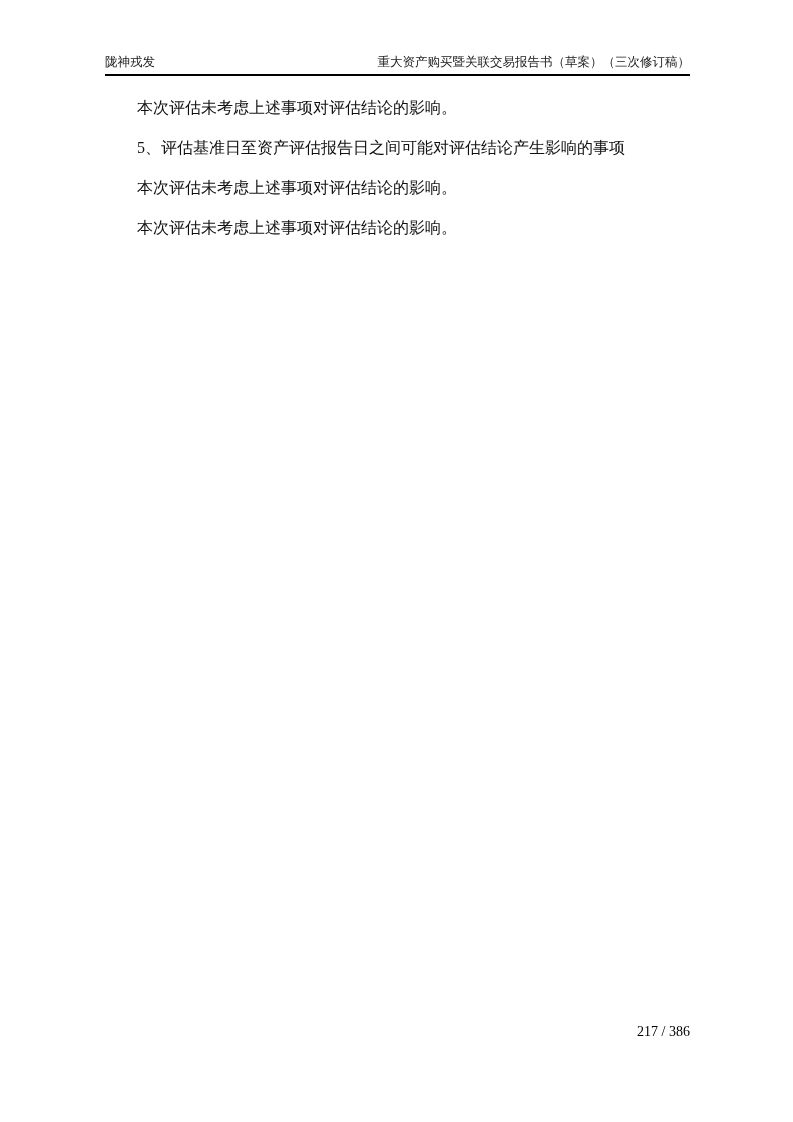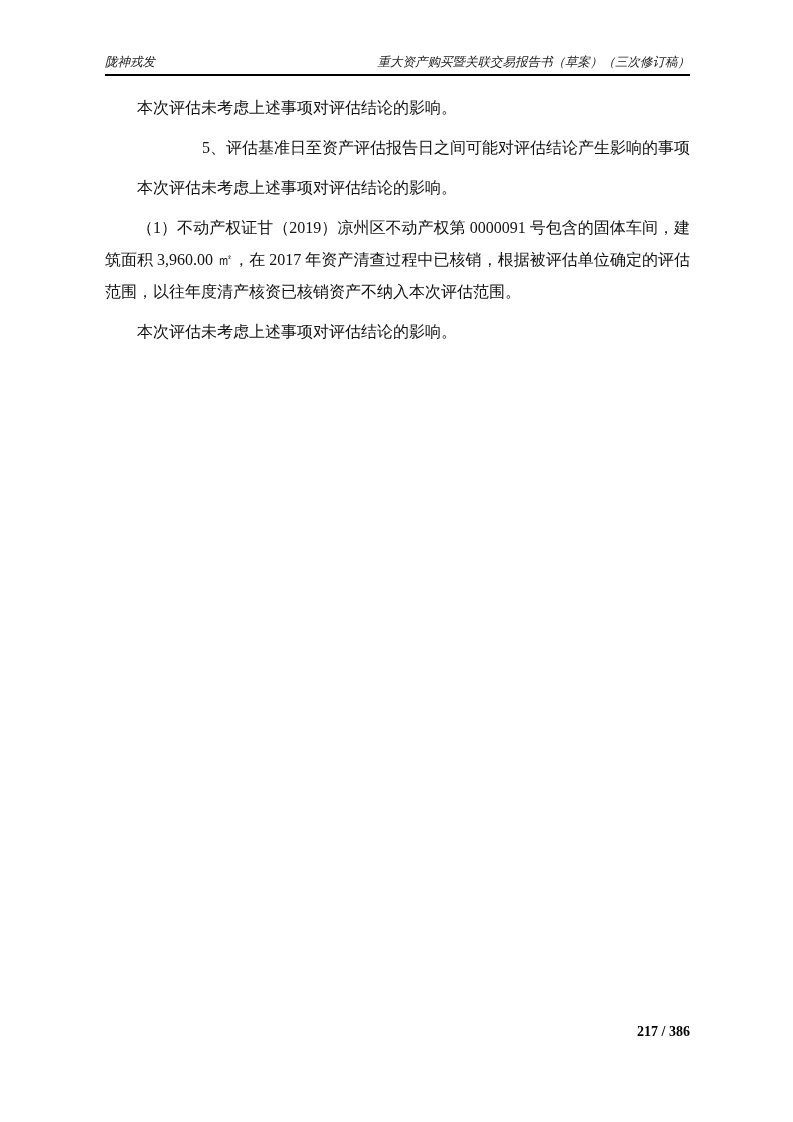--- a/index.html
+++ b/index.html
@@ -22,64 +22,62 @@
     left: 105px;
     right: 103px;
     display: flex;
     justify-content: space-between;
     align-items: flex-start;
     font-size: 12.5px;
     line-height: 19px;
     border-bottom: 2px solid #000000;
     padding-bottom: 2px;
     color: #1a1a1a;
-    font-style: italic;
   }
   .doc-body {
     position: absolute;
     top: 92px;
     left: 105px;
     width: 585px;
   }
   .para {
-    margin: 0 0 8px 0;
+    margin: 0 16px 8px 0;
     font-size: 16px;
     line-height: 32px;
     text-align: justify;
     text-indent: 2em;
     word-break: break-all;
     color: #111111;
   }
   .para.heading {
-    text-align: right;
+    text-align: left;
   }
   .footer {
     position: absolute;
     top: 1024px;
     right: 103px;
     font-size: 14px;
-    font-weight: bold;
+    font-weight: normal;
     color: #000000;
     font-family: "Liberation Serif", "DejaVu Serif", serif;
   }
 </style>
 </head>
 <body>
 
 <div class="page">
 
   <div class="header">
     <span>陇神戎发</span>
     <span>重大资产购买暨关联交易报告书（草案）（三次修订稿）</span>
   </div>
 
   <div class="doc-body">
 
   <p class="para">本次评估未考虑上述事项对评估结论的影响。</p>
       <p class="para heading">5、评估基准日至资产评估报告日之间可能对评估结论产生影响的事项</p>
       <p class="para">本次评估未考虑上述事项对评估结论的影响。</p>
-      <p class="para">（1）不动产权证甘（2019）凉州区不动产权第 0000091 号包含的固体车间，建筑面积 3,960.00 ㎡，在 2017 年资产清查过程中已核销，根据被评估单位确定的评估范围，以往年度清产核资已核销资产不纳入本次评估范围。</p>
       <p class="para">本次评估未考虑上述事项对评估结论的影响。</p>
     </div>
 
   <div class="footer">217 / 386</div>
 
 </div>
 
 </body></html>

